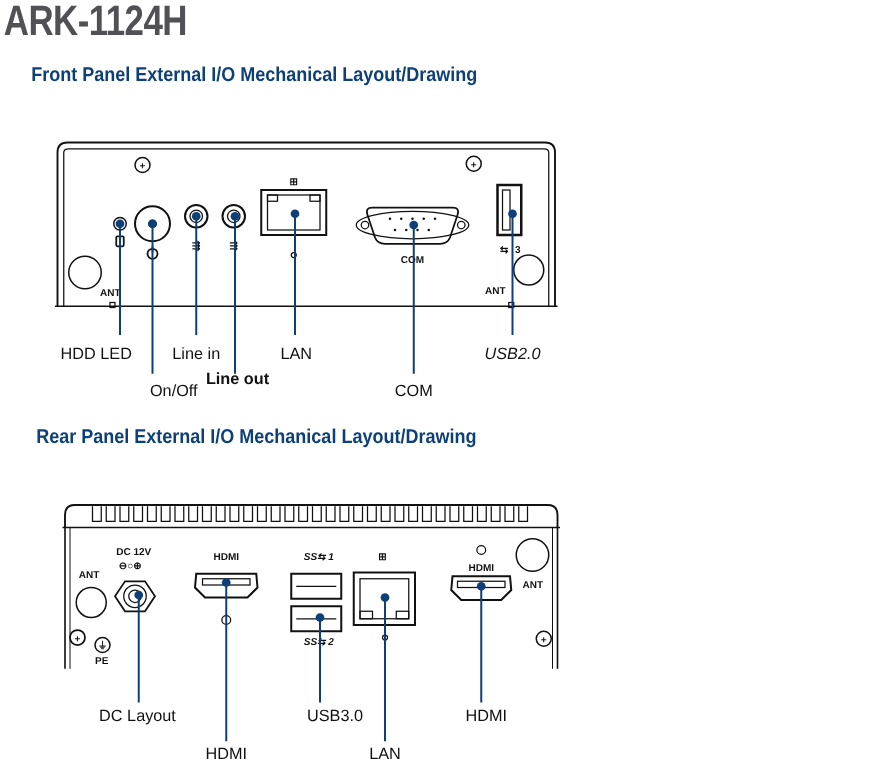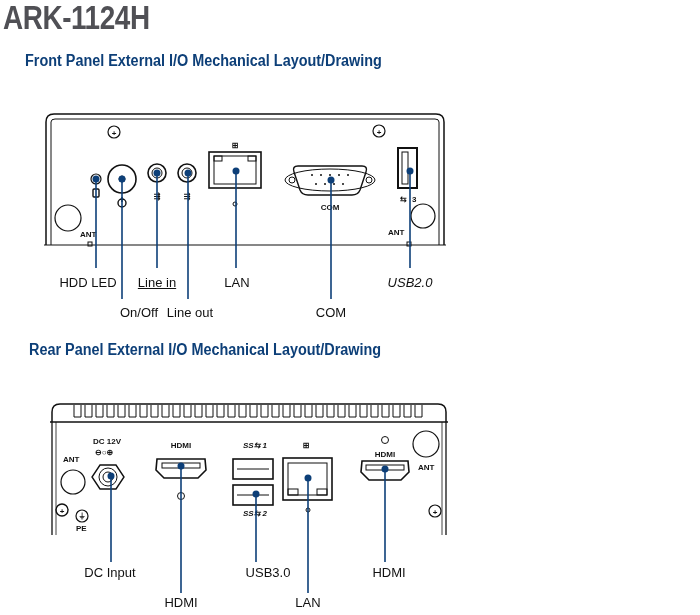--- a/index.html
+++ b/index.html
@@ -106,24 +106,24 @@
   <line class="dl" x1="188" y1="173" x2="188" y2="299"></line>
     <circle class="dot" cx="188" cy="173" r="3.5"></circle>
   <line class="dl" x1="236" y1="171" x2="236" y2="268"></line>
     <circle class="dot" cx="236" cy="171" r="3.5"></circle>
   <line class="dl" x1="331" y1="180" x2="331" y2="299"></line>
     <circle class="dot" cx="331" cy="180" r="3.5"></circle>
   <line class="dl" x1="410" y1="171" x2="410" y2="268"></line>
     <circle class="dot" cx="410" cy="171" r="3.5"></circle>
 </svg>
 
-<div class="lbl" style="left:88px;top:275px;">HDD LED</div>
+<div class="lbl" style="left:77px;top:275px;">HDD LED</div>
 <div class="lbl" style="left:139px;top:305px;">On/Off</div>
-<div class="lbl" style="left:157px;top:275px;text-decoration:underline;">Line in</div>
-<div class="lbl" style="left:190px;top:305px;">Line out</div>
+<div class="lbl" style="left:157px;top:275px;">Line in</div>
+<div class="lbl" style="left:190px;top:295px;font-weight:bold;">Line out</div>
 <div class="lbl" style="left:237px;top:275px;">LAN</div>
 <div class="lbl" style="left:331px;top:305px;">COM</div>
 <div class="lbl" style="left:410px;top:275px;font-style:italic;">USB2.0</div>
 
 <svg width="700" height="615">
   <path class="ol" stroke-width="1.5" d="M52,422 L52,412 Q52,404 60,404 L438,404 Q446,404 446,412 L446,422"></path>
   <g stroke="#111" stroke-width="1" fill="none">
     <path d="M74,405 v12 h7 v-12 M85,405 v12 h7 v-12 M96,405 v12 h7 v-12 M107,405 v12 h7 v-12 M118,405 v12 h7 v-12 M129,405 v12 h7 v-12 M140,405 v12 h7 v-12 M151,405 v12 h7 v-12 M162,405 v12 h7 v-12 M173,405 v12 h7 v-12 M184,405 v12 h7 v-12 M195,405 v12 h7 v-12 M206,405 v12 h7 v-12 M217,405 v12 h7 v-12 M228,405 v12 h7 v-12 M239,405 v12 h7 v-12 M250,405 v12 h7 v-12 M261,405 v12 h7 v-12 M272,405 v12 h7 v-12 M283,405 v12 h7 v-12 M294,405 v12 h7 v-12 M305,405 v12 h7 v-12 M316,405 v12 h7 v-12 M327,405 v12 h7 v-12 M338,405 v12 h7 v-12 M349,405 v12 h7 v-12 M360,405 v12 h7 v-12 M371,405 v12 h7 v-12 M382,405 v12 h7 v-12 M393,405 v12 h7 v-12 M404,405 v12 h7 v-12 M415,405 v12 h7 v-12"></path>
   </g>
   <line x1="50" y1="422" x2="448" y2="422" stroke="#111" stroke-width="1.3"></line>
@@ -195,17 +195,17 @@
   <line class="dl" x1="181" y1="466" x2="181" y2="593"></line>
     <circle class="dot" cx="181" cy="466" r="3.5"></circle>
   <line class="dl" x1="256" y1="494" x2="256" y2="562"></line>
     <circle class="dot" cx="256" cy="494" r="3.5"></circle>
   <line class="dl" x1="308" y1="478" x2="308" y2="593"></line>
     <circle class="dot" cx="308" cy="478" r="3.5"></circle>
   <line class="dl" x1="385" y1="469" x2="385" y2="562"></line>
     <circle class="dot" cx="385" cy="469" r="3.5"></circle>
 </svg>
 
-<div class="lbl" style="left:110px;top:565px;">DC Input</div>
+<div class="lbl" style="left:110px;top:565px;">DC Layout</div>
 <div class="lbl" style="left:181px;top:595px;">HDMI</div>
 <div class="lbl" style="left:256px;top:565px;margin-left:12px;">USB3.0</div>
 <div class="lbl" style="left:308px;top:595px;">LAN</div>
 <div class="lbl" style="left:389px;top:565px;">HDMI</div>
 
 </body></html>

